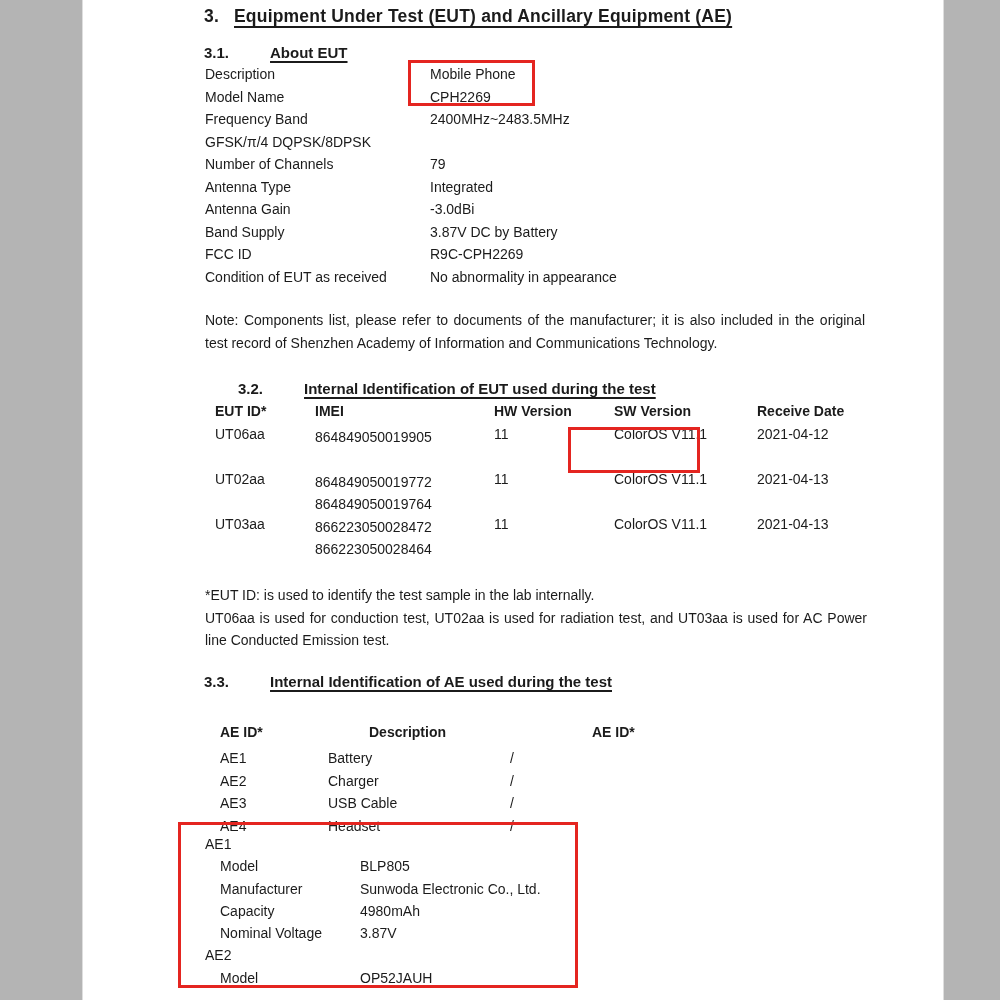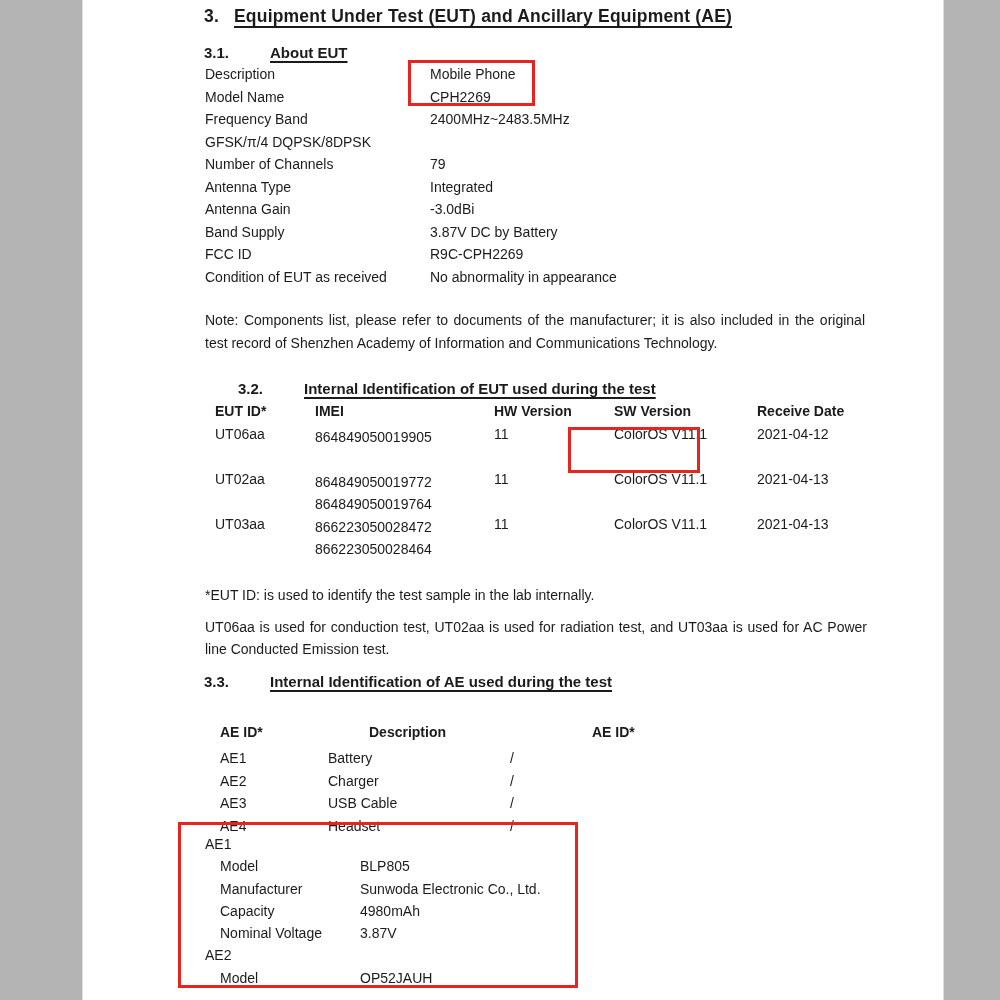--- a/index.html
+++ b/index.html
@@ -60,21 +60,21 @@
   .t32 .c3 { width: 120px; flex: 0 0 120px; }
   .t32 .c4 { width: 135px; flex: 0 0 135px; }
   .t32 .c5 { width: 155px; flex: 0 0 155px; margin-left: 8px; }
   .t32-rows { left: 132px; top: 426px; font-size: 14px; }
   .t32-row { display: flex; align-items: flex-start; height: 45px; }
   .t32-row .imei { line-height: 22.4px; }
   .footnote {
     left: 122px; top: 584px; width: 662px;
     font-size: 14px; line-height: 22.6px;
   }
-  .footnote .just { text-align: justify; margin-top: 9px; }
+  .footnote .just { text-align: justify; }
   
   .t33 { font-size: 14px; margin-top: 26px; }
   .t33-head { left: 137px; top: 698px; display: flex; font-weight: bold; }
   .t33-rows { left: 137px; top: 721px; }
   .t33 .d1, .t33-row .d1 { width: 108px; flex: 0 0 108px; }
   .t33 .d2, .t33-row .d2 { width: 182px; flex: 0 0 182px; }
   .t33-row { display: flex; line-height: 22.7px; }
   
   .ae-details { left: 122px; top: 833px; font-size: 14px; line-height: 22.3px; }
   .ae-group-id { }

